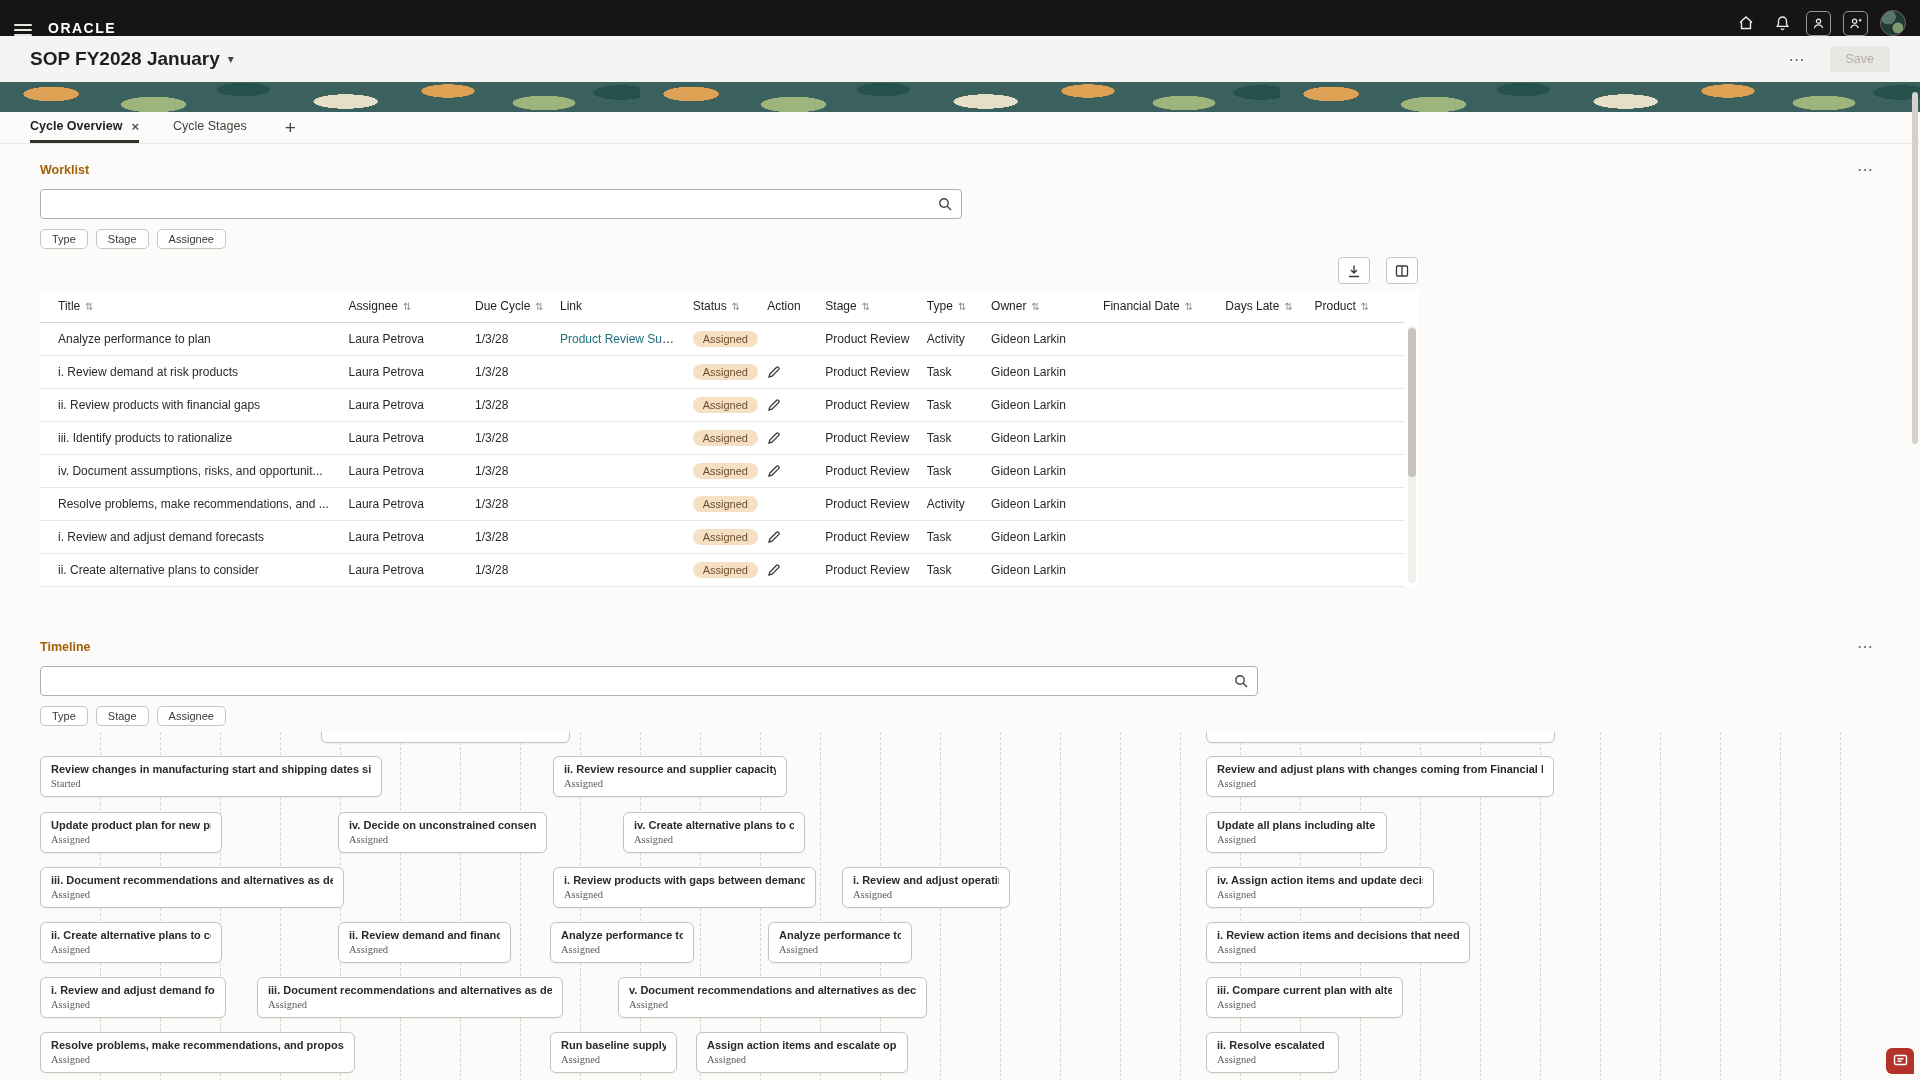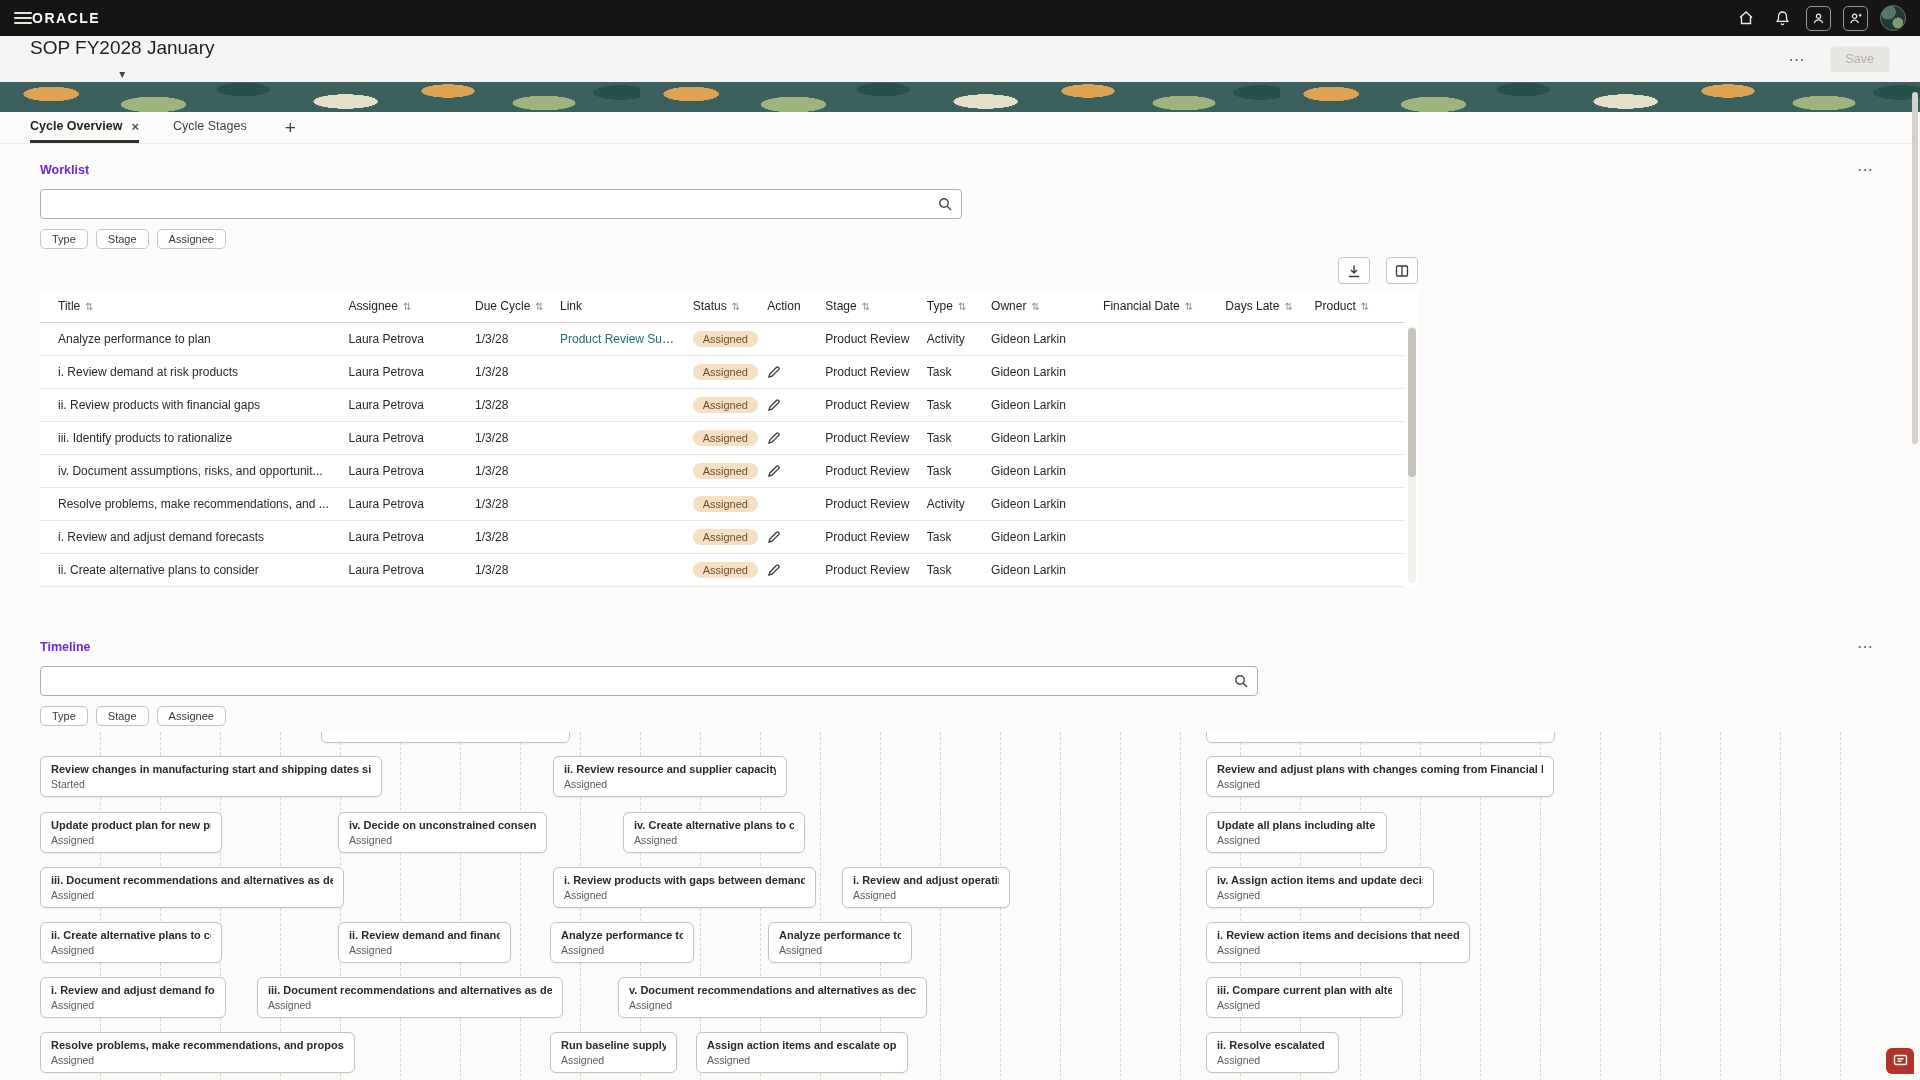--- a/index.html
+++ b/index.html
@@ -1,32 +1,32 @@
 <!DOCTYPE html>
 <html style="--accent: #c74634; --link: #1f6f7d; --badge_bg: #f6e0c3; --badge_text: #6d4f2c; --banner: #3a615d; --topbar: #161513;"><head>
 <meta charset="utf-8">
 <style>
   * { margin:0; padding:0; box-sizing:border-box; }
   html,body { width:1920px; height:1080px; overflow:hidden; }
   body { font-family:"Liberation Sans","DejaVu Sans",sans-serif; background:#fcfbfa; color:#2b2a29; }
   .page { position:relative; width:1920px; height:1080px; overflow:hidden; background:#fcfbfa; }
 
   
-  .topbar { height:36px; background:var(--topbar,#161513); display:flex; align-items:center; padding:0 14px; }
+  .topbar { height:36px; background:var(--topbar,#161513); display:flex; align-items:flex-end; padding:0 14px; gap:16px; }
   .hamburger { width:18px; height:12px; display:flex; flex-direction:column; justify-content:space-between; cursor:pointer; }
   .hamburger span { height:2px; background:#e8e6e3; border-radius:1px; }
   .brand { color:#fff; font-weight:700; letter-spacing:1.5px; font-size:14px; }
   .topbar-right { margin-left:auto; display:flex; align-items:center; gap:12px; }
   .tb-icon { color:#efeeec; display:flex; align-items:center; justify-content:center; width:24px; height:24px; cursor:pointer; }
   .tb-btn { width:25px; height:25px; border:1.5px solid #9a9792; border-radius:5px; display:flex; align-items:center; justify-content:center; color:#efeeec; cursor:pointer; background:transparent; }
   .avatar { width:26px; height:26px; border-radius:50%; border:1px solid #6a6762; background:radial-gradient(circle at 30% 25%, #57756a 0 30%, transparent 31%), radial-gradient(circle at 70% 70%, #7e9b6d 0 22%, transparent 23%), #203b35; cursor:pointer; }
 
   
   .pagehead { height:46px; background:#f5f4f2; display:flex; align-items:center; padding:0 30px; }
-  .page-title { font-size:19px; font-weight:400; color:#201f1e; display:flex; align-items:center; gap:8px; cursor:pointer;flex-direction:column; }
+  .page-title { font-size:19px; font-weight:700; color:#201f1e; display:flex; align-items:center; gap:8px; cursor:pointer; }
   .caret { font-size:12px; color:#46443f; }
   .pagehead-right { margin-left:auto; display:flex; align-items:center; gap:18px; }
   .more-btn { border:none; background:transparent; font-size:16px; color:#6b6964; letter-spacing:1px; cursor:pointer; padding:2px 6px; }
   .save-btn { background:#e9e7e3; color:#b2aea8; border:none; border-radius:4px; font-size:12.5px; padding:6px 16px; }
 
   
   .banner { height:30px; background-color:var(--banner,#3a615d);
     background-image:
       radial-gradient(ellipse 46px 12px at 8% 40%, #dfa254 0 60%, transparent 61%),
       radial-gradient(ellipse 54px 13px at 24% 75%, #9db47c 0 60%, transparent 61%),
@@ -40,21 +40,21 @@
   
   .tabs { display:flex; align-items:stretch; gap:34px; padding:0 30px; height:32px; border-bottom:1px solid #eceae6; background:#fcfbfa; }
   .tab { display:flex; align-items:center; gap:9px; font-size:12.5px; color:#45433f; border-bottom:3px solid transparent; cursor:pointer; }
   .tab.active { font-weight:700; color:#201f1e; border-bottom-color:#33312e; }
   .tab-close { font-size:13px; color:#55534e; cursor:pointer; line-height:1; }
   .add-tab { border:none; background:transparent; font-size:19px; color:#45433f; cursor:pointer; align-self:center; padding:0 4px; }
 
   
   .section { padding:0 40px; position:relative; }
   .section-head { display:flex; align-items:center; justify-content:space-between; margin-top:14px; margin-bottom:8px; }
-  .section-title { font-size:12.5px; font-weight:700; color:#6d28d9; }
+  .section-title { font-size:12.5px; font-weight:700; color:#a16207; }
 
   .searchbar { position:relative; height:30px; background:#fff; border:1px solid #b2afa9; border-radius:4px; }
   .searchbar input { width:100%; height:100%; border:none; outline:none; background:transparent; padding:0 36px 0 10px; font-size:12.5px; font-family:inherit; }
   .search-btn { position:absolute; right:4px; top:3px; width:24px; height:22px; border:none; background:transparent; cursor:pointer; display:flex; align-items:center; justify-content:center; }
   .w-search { width:922px; }
   .t-search { width:1218px; }
 
   .chips { display:flex; gap:8px; margin:10px 0 0; }
   .chip { border:1px solid #c8c5bf; border-radius:5px; background:#fff; padding:3px 11px; font-size:11px; color:#3a3935; cursor:pointer; }
 
@@ -74,21 +74,21 @@
   .pencil-btn { border:none; background:transparent; cursor:pointer; display:flex; align-items:center; }
   .tbl-scroll { position:absolute; right:2px; top:36px; bottom:4px; width:8px; background:#f2f0ed; border-radius:4px; }
   .tbl-scroll .thumb { position:absolute; top:2px; height:58%; width:8px; background:#c6c3bd; border-radius:4px; }
 
   
   .timeline-head { margin-top:48px; }
   .timeline-canvas { position:relative; width:1920px; height:400px; margin-top:6px; overflow:hidden; }
   .gridline { position:absolute; top:0; bottom:0; width:0; border-left:1px dashed #d8d5cf; }
   .card { position:absolute; background:#fff; border:1px solid #c7c4be; border-radius:6px; padding:6px 10px; min-height:41px; box-shadow:0 1px 2px rgba(40,38,35,.06); cursor:pointer; }
   .card-title { font-size:11px; font-weight:700; color:#2b2a29; white-space:nowrap; overflow:hidden; }
-  .card-status { font-size:10.5px; color:#5f5d58; margin-top:3px; }
+  .card-status { font-size:10.5px; color:#5f5d58; margin-top:3px;font-family:Liberation Serif, serif; }
   .card.partial { height:41px; }
 
   
   .page-scroll { position:absolute; right:2px; top:92px; width:6px; height:352px; background:#d4d1cc; border-radius:3px; }
   .chat-fab { position:absolute; right:6px; bottom:6px; width:28px; height:26px; background:#b3332a; border:none; border-radius:6px 6px 0 6px; display:flex; align-items:center; justify-content:center; cursor:pointer; }
 </style>
 </head>
 <body>
 
 <div class="page">

